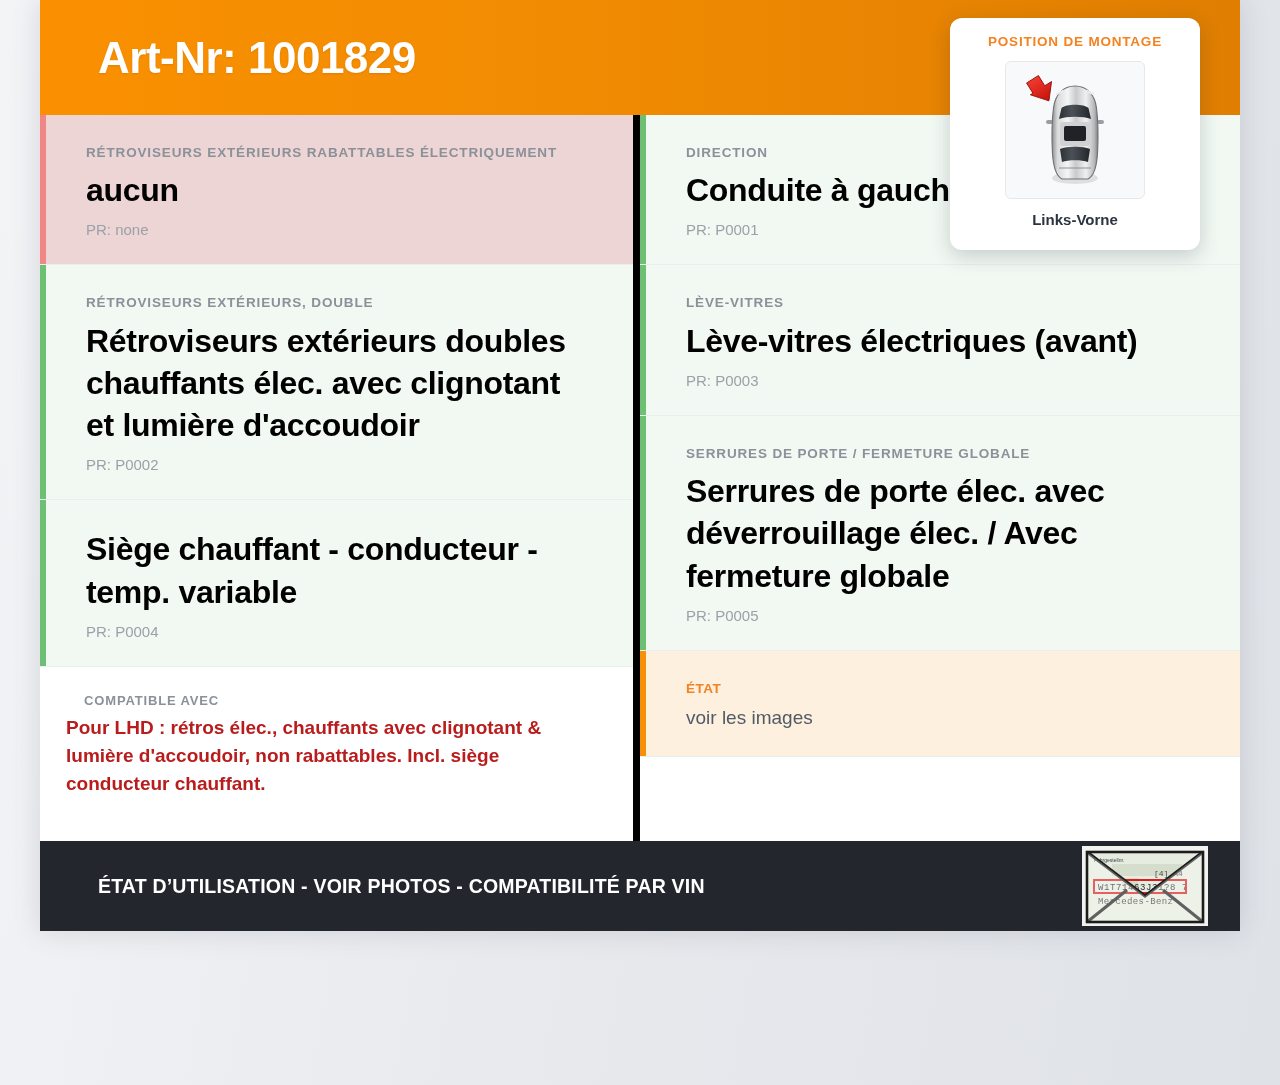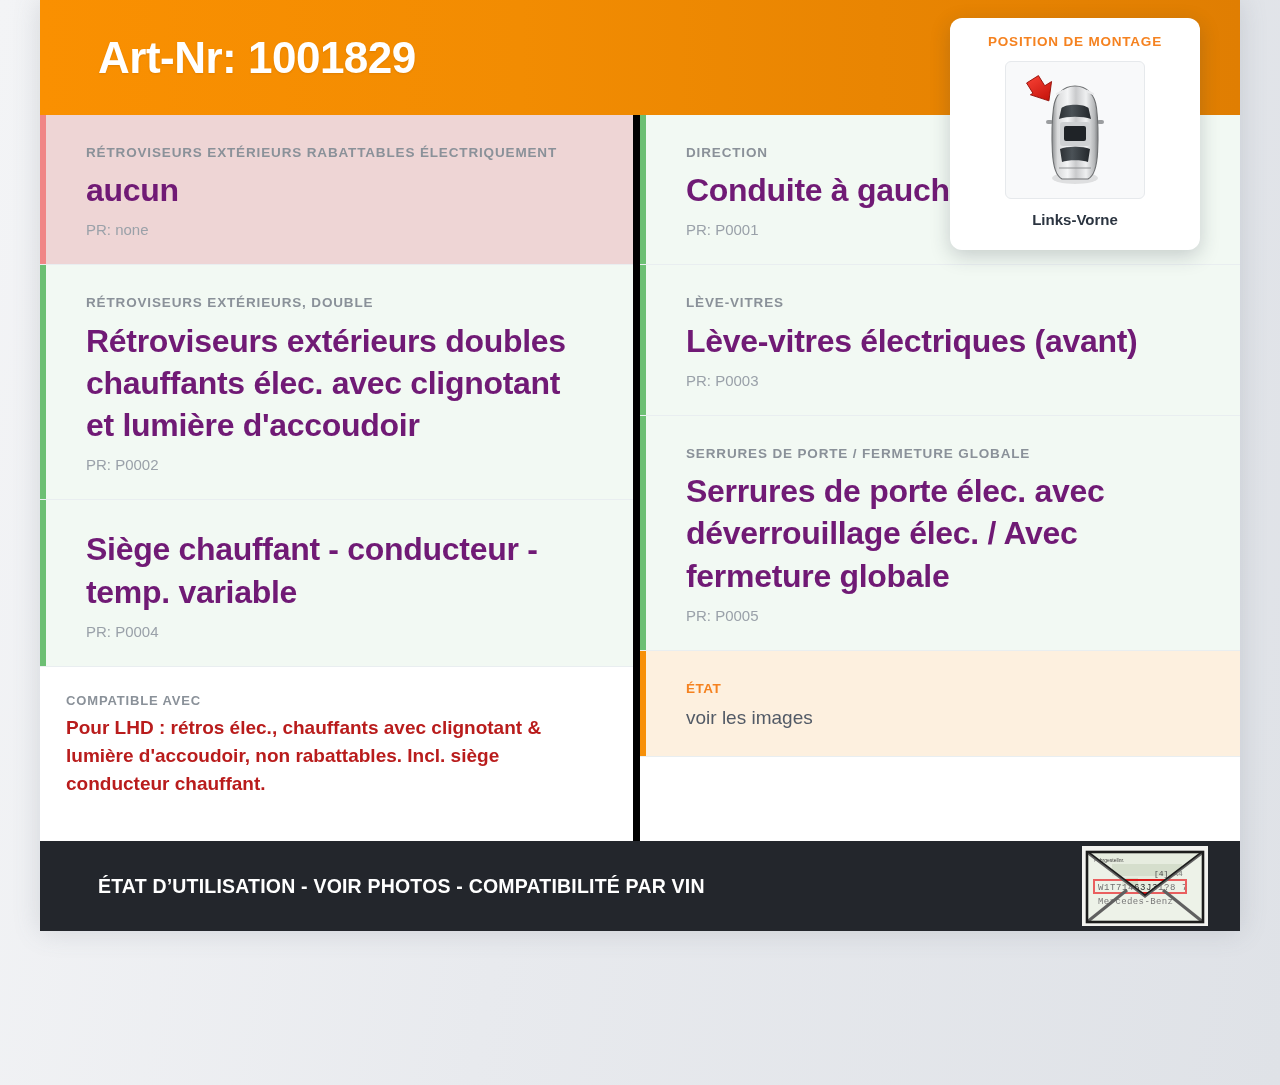--- a/index.html
+++ b/index.html
@@ -130,21 +130,21 @@
     color: #8a9199;
     line-height: 1.5;
     margin-bottom: 6px;
     text-transform: uppercase;
   }
   .spec-label.orange { color: #f58220; letter-spacing: 0.5px; }
 
   .spec-value {
     font-size: 32px;
     font-weight: 700;
-    color: #701a75;
+    color: #000000;
     line-height: 1.32;
     letter-spacing: -0.3px;
     white-space: nowrap;
   }
   .spec-value.wrap { white-space: normal; }
   .spec-value.small {
     font-size: 19px;
     font-weight: 400;
     color: #525a66;
     letter-spacing: 0;
@@ -161,20 +161,21 @@
     padding: 26px 26px 26px;
     background: #ffffff;
     border-bottom: none;
   }
   #compat-label {
     font-size: 13px;
     font-weight: 700;
     letter-spacing: 0.85px;
     color: #8a9199;
     margin-bottom: 6px;
+    margin-left: 18px;
   }
   #compat-text {
     font-size: 19px;
     font-weight: 600;
     color: #b91c1c;
     line-height: 1.48;
     max-width: 540px;
   }
 
   .filler { flex: 1 1 auto; background: #ffffff; }

